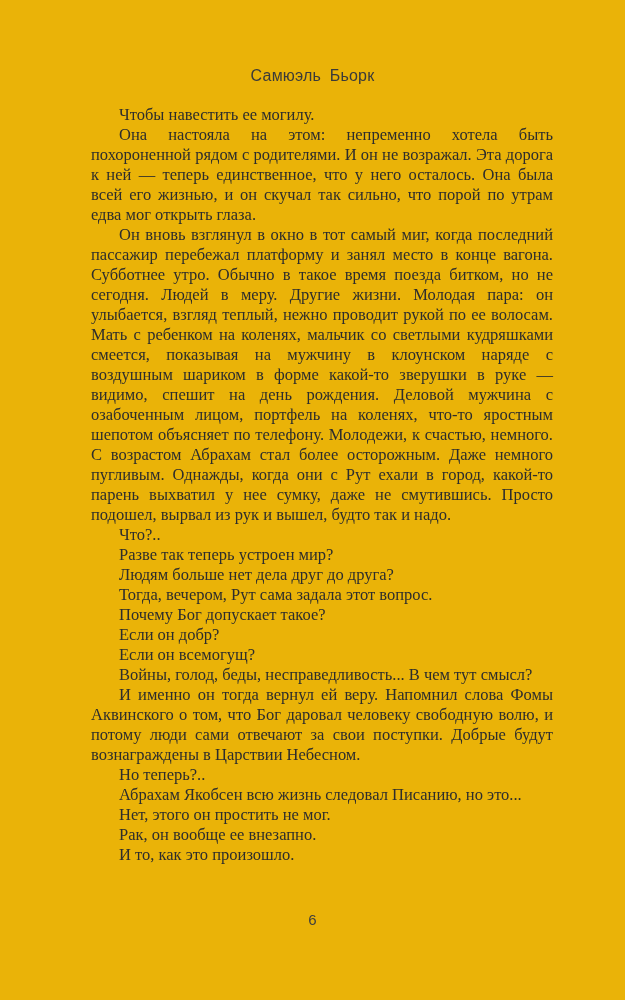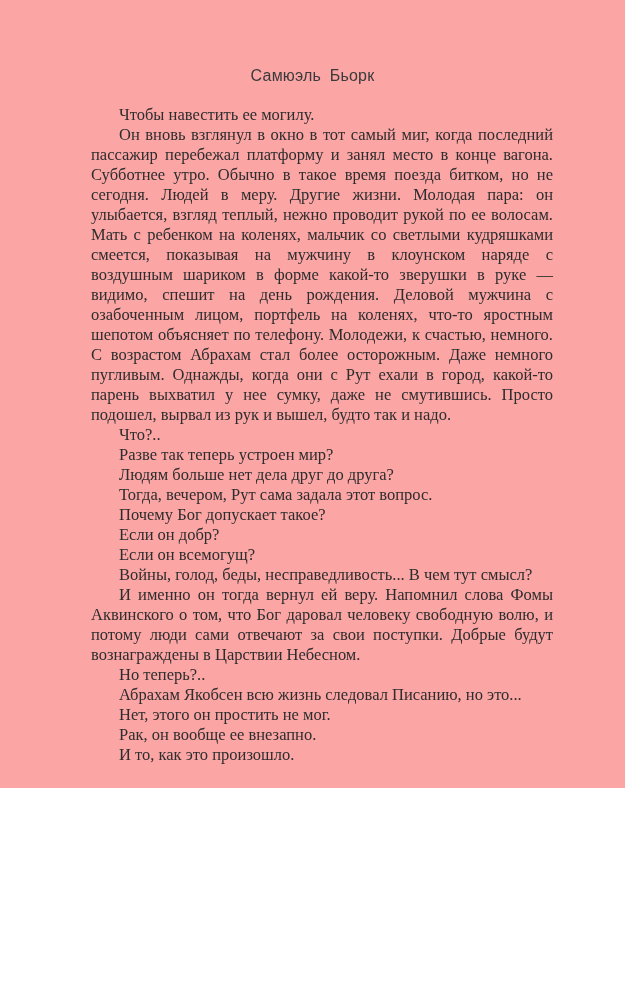--- a/index.html
+++ b/index.html
@@ -3,22 +3,22 @@
 <meta charset="utf-8">
 <style>
   html, body {
     margin: 0;
     padding: 0;
     background: #ffffff;
   }
   .page {
     position: relative;
     width: 625px;
-    height: 788px;
-    background: #fca5a5;
+    height: 1000px;
+    background: #eab308;
     overflow: hidden;
     font-family: "Liberation Serif", serif;
   }
   .running-header {
     position: absolute;
     top: 66px;
     left: 0;
     right: 0;
     text-align: center;
     font-family: "Liberation Sans", sans-serif;
@@ -59,20 +59,21 @@
 </style>
 </head>
 <body>
 
 <div class="page">
 
   <div class="running-header">Самюэль Бьорк</div>
 
   <div class="text-block">
     <p class="para">Чтобы навестить ее могилу.</p>
+    <p class="para">Она настояла на этом: непременно хотела быть похороненной рядом с родителями. И он не возражал. Эта дорога к ней — теперь единственное, что у него осталось. Она была всей его жизнью, и он скучал так сильно, что порой по утрам едва мог открыть глаза.</p>
     <p class="para">Он вновь взглянул в окно в тот самый миг, когда последний пассажир перебежал платформу и занял место в конце вагона. Субботнее утро. Обычно в такое время поезда битком, но не сегодня. Людей в меру. Другие жизни. Молодая пара: он улыбается, взгляд теплый, нежно проводит рукой по ее волосам. Мать с ребенком на коленях, мальчик со светлыми кудряшками смеется, показывая на мужчину в клоунском наряде с воздушным шариком в форме какой-то зверушки в руке — видимо, спешит на день рождения. Деловой мужчина с озабоченным лицом, портфель на коленях, что-то яростным шепотом объясняет по телефону. Молодежи, к счастью, немного. С возрастом Абрахам стал более осторожным. Даже немного пугливым. Однажды, когда они с Рут ехали в город, какой-то парень выхватил у нее сумку, даже не смутившись. Просто подошел, вырвал из рук и вышел, будто так и надо.</p>
     <p class="para">Что?..</p>
     <p class="para">Разве так теперь устроен мир?</p>
     <p class="para">Людям больше нет дела друг до друга?</p>
     <p class="para">Тогда, вечером, Рут сама задала этот вопрос.</p>
     <p class="para">Почему Бог допускает такое?</p>
     <p class="para">Если он добр?</p>
     <p class="para">Если он всемогущ?</p>
     <p class="para">Войны, голод, беды, несправедливость... В чем тут смысл?</p>
     <p class="para">И именно он тогда вернул ей веру. Напомнил слова Фомы Аквинского о том, что Бог даровал человеку свободную волю, и потому люди сами отвечают за свои поступки. Добрые будут вознаграждены в Царствии Небесном.</p>

